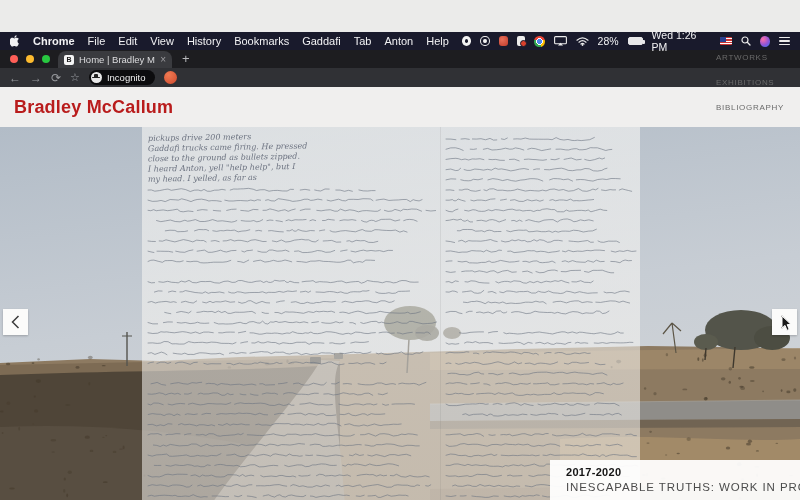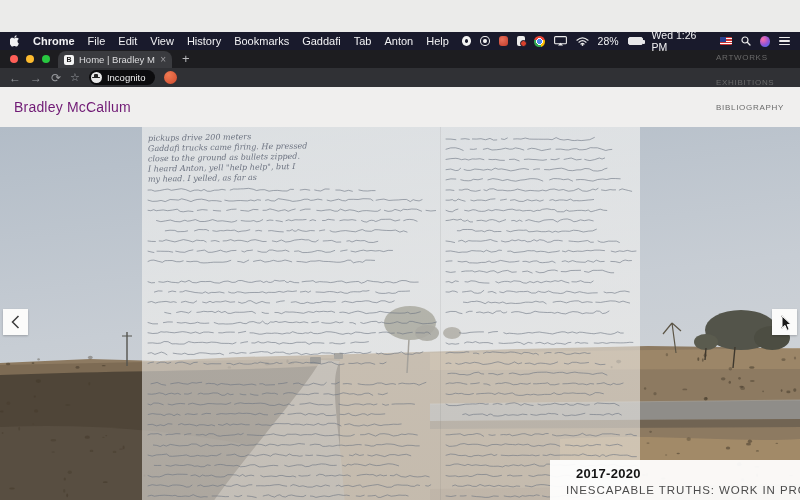--- a/index.html
+++ b/index.html
@@ -55,35 +55,35 @@
   .star{color:#9a9da2;font-size:11px;}
   .incog{height:15px;border-radius:8px;background:#0c0c0e;display:flex;align-items:center;
          gap:5px;padding:0 9px 0 2px;color:#eee;font-size:9.5px;}
   .spy{width:11px;height:11px;border-radius:50%;background:#e8e8e8;position:relative;overflow:hidden;}
   .spy::before{content:"";position:absolute;left:1.5px;top:4.5px;width:8px;height:1.6px;background:#222;border-radius:1px;}
   .spy::after{content:"";position:absolute;left:3.5px;top:1.5px;width:4px;height:3px;background:#222;border-radius:1px 1px 0 0;}
   .avatar{width:13px;height:13px;border-radius:50%;background:radial-gradient(circle at 35% 30%,#f07a52,#cf4a2e);}
 
   
   .siteheader{height:40px;background:#f0efee;display:flex;align-items:center;padding:0 14px;}
-  .logo{font-size:14px;font-weight:normal;color:#701a75;letter-spacing:.2px;}
+  .logo{font-size:18px;font-weight:bold;color:#b91c1c;letter-spacing:.2px;}
   .sitenav{margin-left:auto;display:flex;gap:16px;padding-right:2px;flex-direction:column;}
   .sitenav .nv{font-size:8px;letter-spacing:.7px;color:#6a6a6a;white-space:nowrap;cursor:pointer;}
 
   .hero{position:relative;width:800px;height:379px;background:#c3cbd3;}
   .hero svg.land{position:absolute;left:0;top:0;}
   .overlay{position:absolute;left:142px;top:0;width:498px;height:379px;
            background:linear-gradient(rgba(249,248,245,.58),rgba(242,240,236,.55));}
   .overlay::before{content:"";position:absolute;left:298px;top:0;bottom:0;width:1px;background:rgba(110,110,110,.12);}
   .arrowbtn{position:absolute;width:25px;height:26px;background:#fbfbfa;display:flex;align-items:center;
             justify-content:center;box-shadow:0 1px 2px rgba(0,0,0,.22);cursor:pointer;}
   .cursor{position:absolute;pointer-events:none;}
   .caption{position:absolute;left:550px;top:460px;width:250px;height:40px;
            background:rgba(255,255,255,.94);padding:6px 4px 0 16px;}
-  .cap-years{font-size:13px;font-weight:bold;color:#151515;letter-spacing:.3px;margin-left:10px;}
+  .cap-years{font-size:11px;font-weight:bold;color:#151515;letter-spacing:.3px;}
   .cap-title{font-size:11.5px;color:#4c4c4c;letter-spacing:.9px;margin-top:3px;white-space:nowrap;}
   .bottomstrip{height:26px;background:#ebebea;}
 </style>
 </head>
 <body>
 
 <div class="screen">
 
   <div class="menubar">
     <span class="ic">

